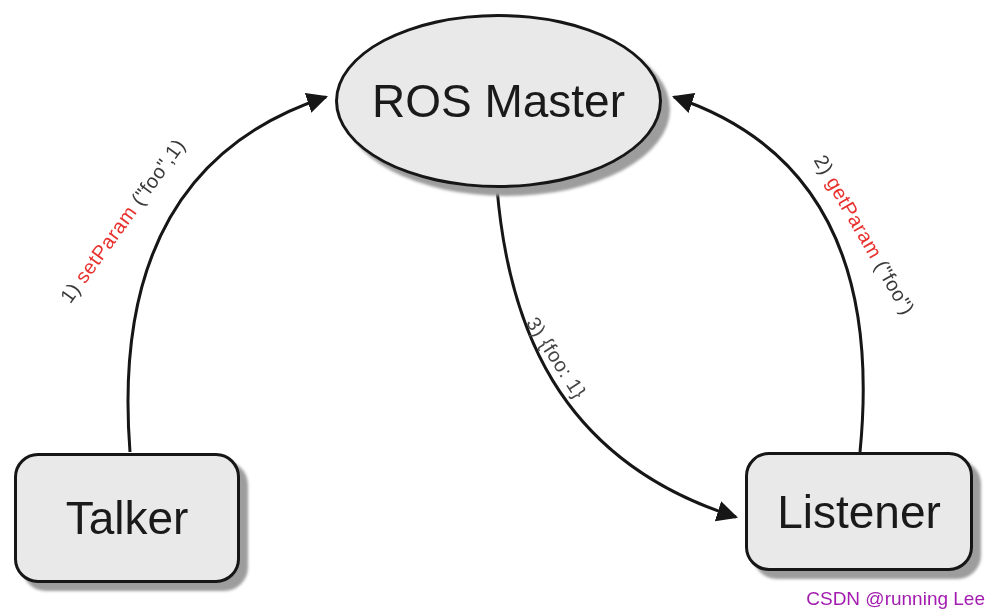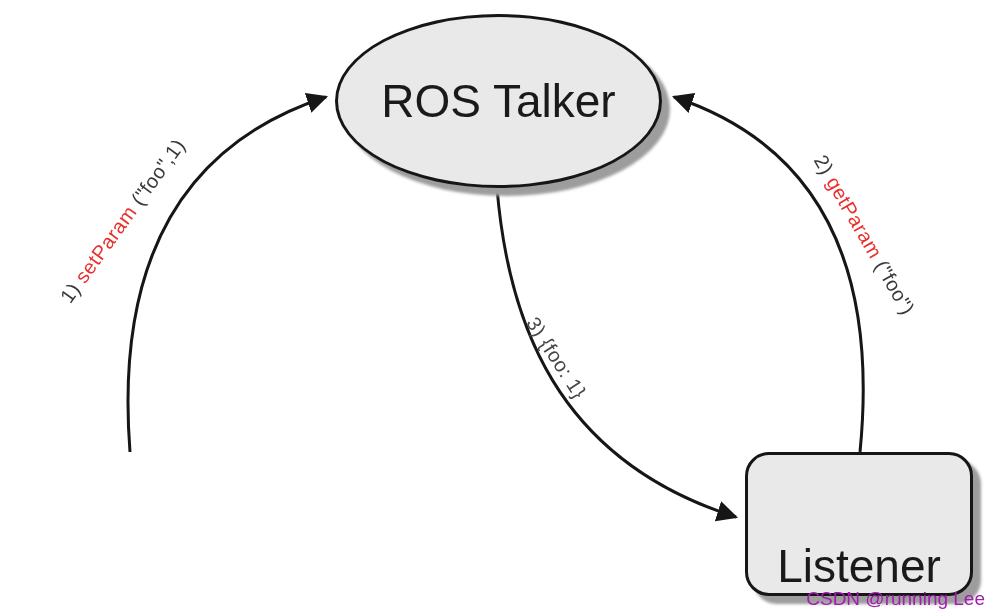--- a/index.html
+++ b/index.html
@@ -48,22 +48,21 @@
   .node-talker {
     left: 14px;
     top: 453px;
     width: 226px;
     height: 130px;
   }
   .node-listener {
     left: 745px;
     top: 452px;
     width: 228px;
-    height: 144px;
-    align-items: flex-end;
+    height: 119px;
   }
   .edge-label {
     position: absolute;
     white-space: nowrap;
     font-size: 20px;
     color: #3a3a3a;
     letter-spacing: 0.5px;
   }
   .edge-label .method {
     color: #e8302d;
@@ -102,23 +101,26 @@
       <marker id="arrowhead" viewBox="0 0 10 10" refX="9" refY="5" markerWidth="7" markerHeight="7" orient="auto-start-reverse">
         <path d="M0,0 L10,5 L0,10 z" fill="#161616"></path>
       </marker>
     </defs>
     <path d="M 130 452 Q 108 168 326 97" fill="none" stroke="#161616" stroke-width="3" marker-end="url(#arrowhead)"></path>
     <path d="M 860 452 Q 888 168 674 97" fill="none" stroke="#161616" stroke-width="3" marker-end="url(#arrowhead)"></path>
     <path d="M 497 188 C 508 320 555 460 736 517" fill="none" stroke="#161616" stroke-width="3" marker-end="url(#arrowhead)"></path>
   </svg>
 
   <div class="node node-ellipse">
-    <span>ROS Talker</span>
+    <span>ROS Master</span>
   </div>
 
+  <div class="node node-box node-talker">
+    <span>Talker</span>
+  </div>
 
   <div class="node node-box node-listener">
     <span>Listener</span>
   </div>
 
   <div class="edge-label" id="label-setparam">
     <span class="prefix">1) </span><span class="method">setParam</span><span class="args"> ("foo",1)</span>
   </div>
 
   <div class="edge-label" id="label-getparam">

